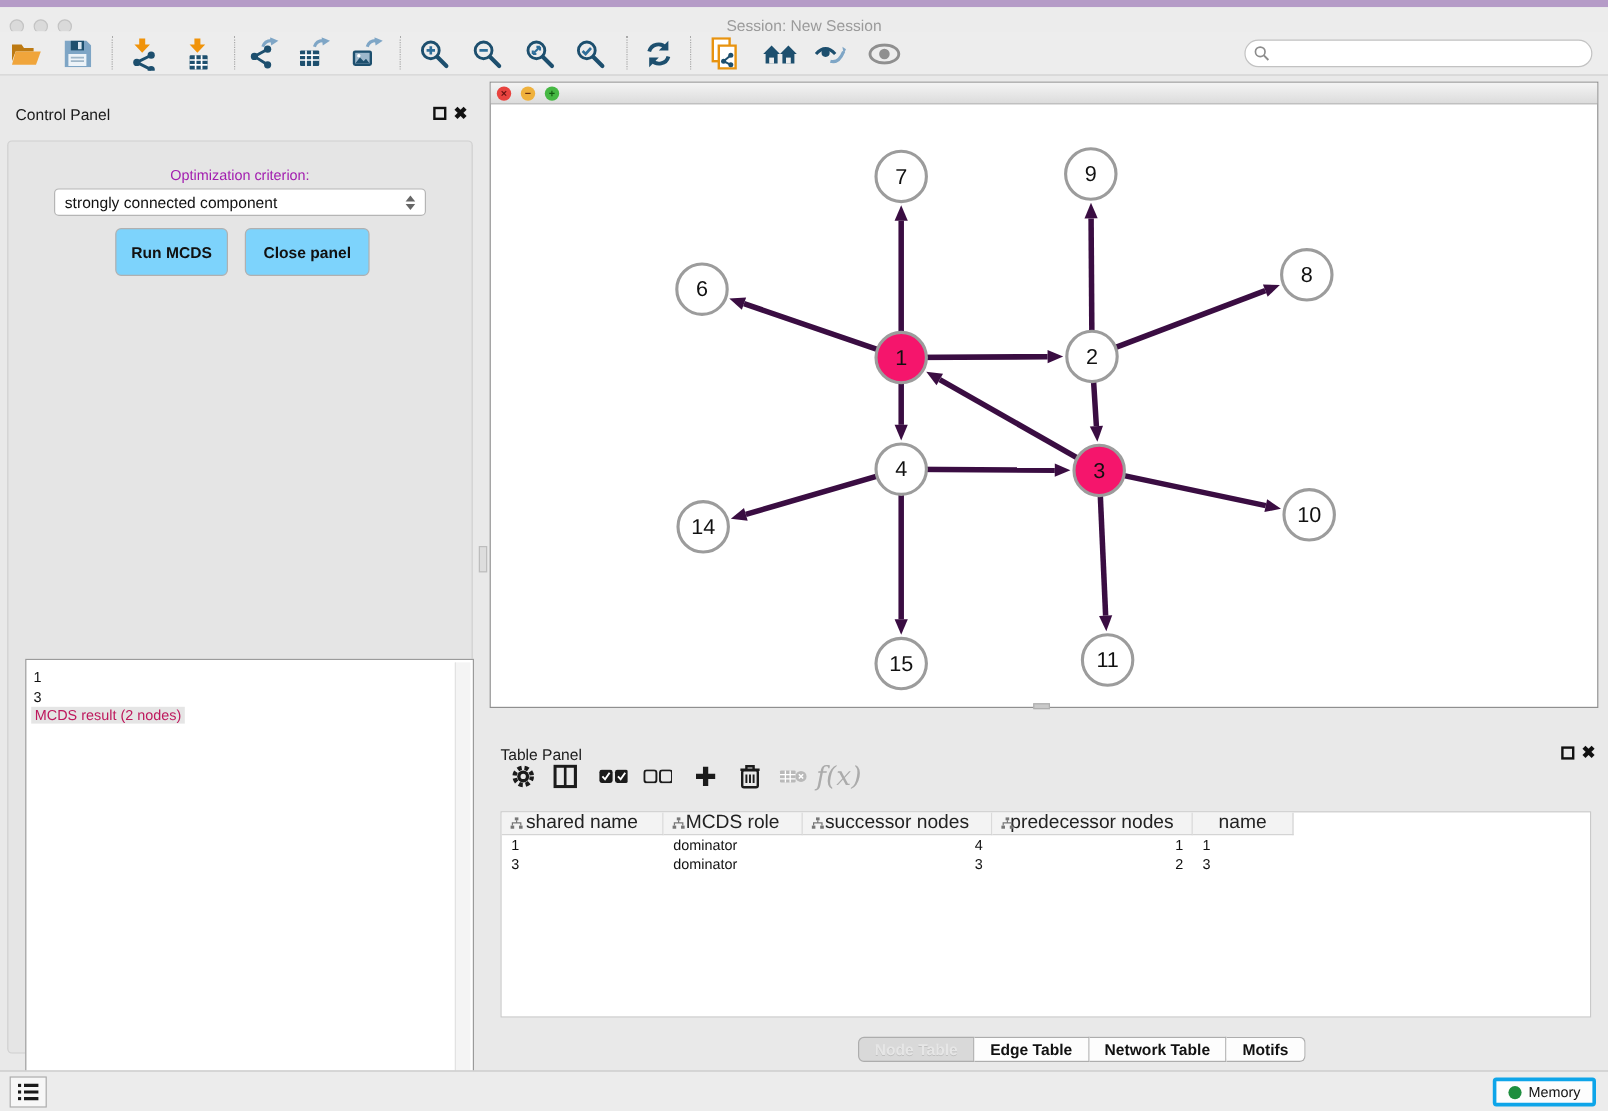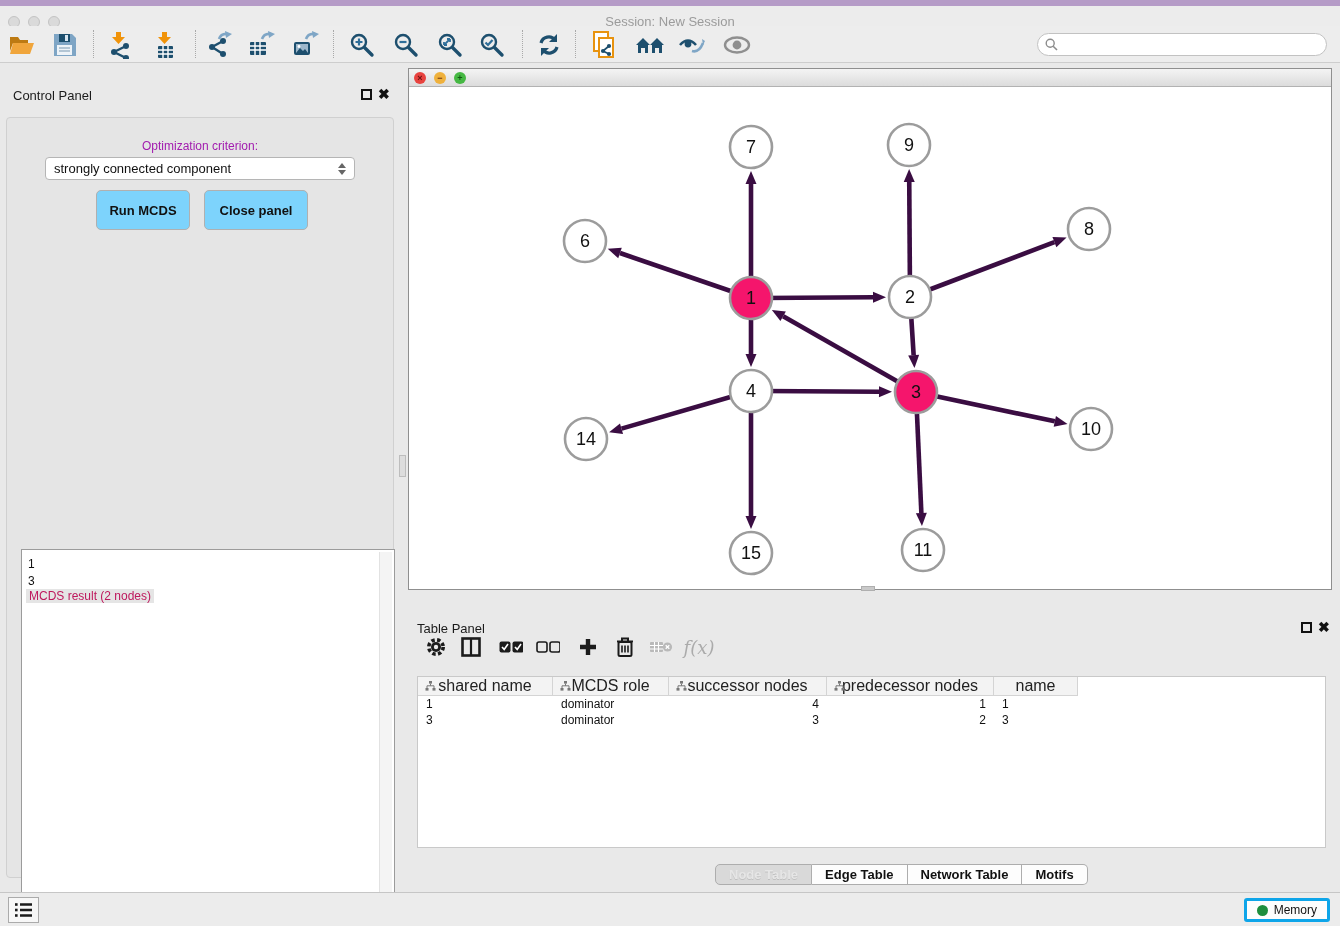--- a/index.html
+++ b/index.html
@@ -59,21 +59,21 @@
   .mac-dot { position:absolute; top:3px; width:12px; height:12px; border-radius:50%; font-size:9px; font-weight:bold;
      display:flex; align-items:center; justify-content:center; color:rgba(60,0,0,.75); }
   #net-title { position:absolute; left:0; top:2px; width:100%; text-align:center; font-size:13px; color:#111; }
   #graph-svg { position:absolute; left:0; top:18px; }
   #net-resize { position:absolute; left:452px; bottom:-2px; width:14px; height:5px; background:#C9C9C9; border:1px solid #AFAFAF; }
   #splitter-handle { left:399px; top:455px; width:7px; height:22px; background:#DDD; border:1px solid #BDBDBD; }
 
   
   #table-panel { left:408px; top:596px; width:924px; height:292px; background:#E9E9E9; }
   .tp-ico { position:absolute; top:36px; width:30px; height:30px; display:flex; align-items:center; justify-content:center; }
-  #fx-label { font-family:"DejaVu Serif", serif; font-style:italic; font-size:18px; color:#ABABAB; }
+  #fx-label { font-family:"DejaVu Serif", serif; font-style:italic; font-size:22px; color:#ABABAB; }
   #node-table { position:absolute; left:9px; top:80px; width:909px; height:172px; background:#fff; border:1px solid #C9C9C9; overflow:hidden; }
   #nt-header { display:flex; height:19px; }
   .nt-hcell { background:#F3F3F3; border-right:1px solid #D4D4D4; border-bottom:1px solid #D4D4D4;
      font-size:16px; color:#222; display:flex; align-items:center; justify-content:center; gap:6px; position:relative; }
   .nt-hcell svg { position:absolute; left:7px; }
   .nt-row { display:flex; height:16px; }
   .nt-cell { font-size:12px; color:#111; display:flex; align-items:center; padding:0 8px; }
   .nt-cell.r { justify-content:flex-end; }
 
   

